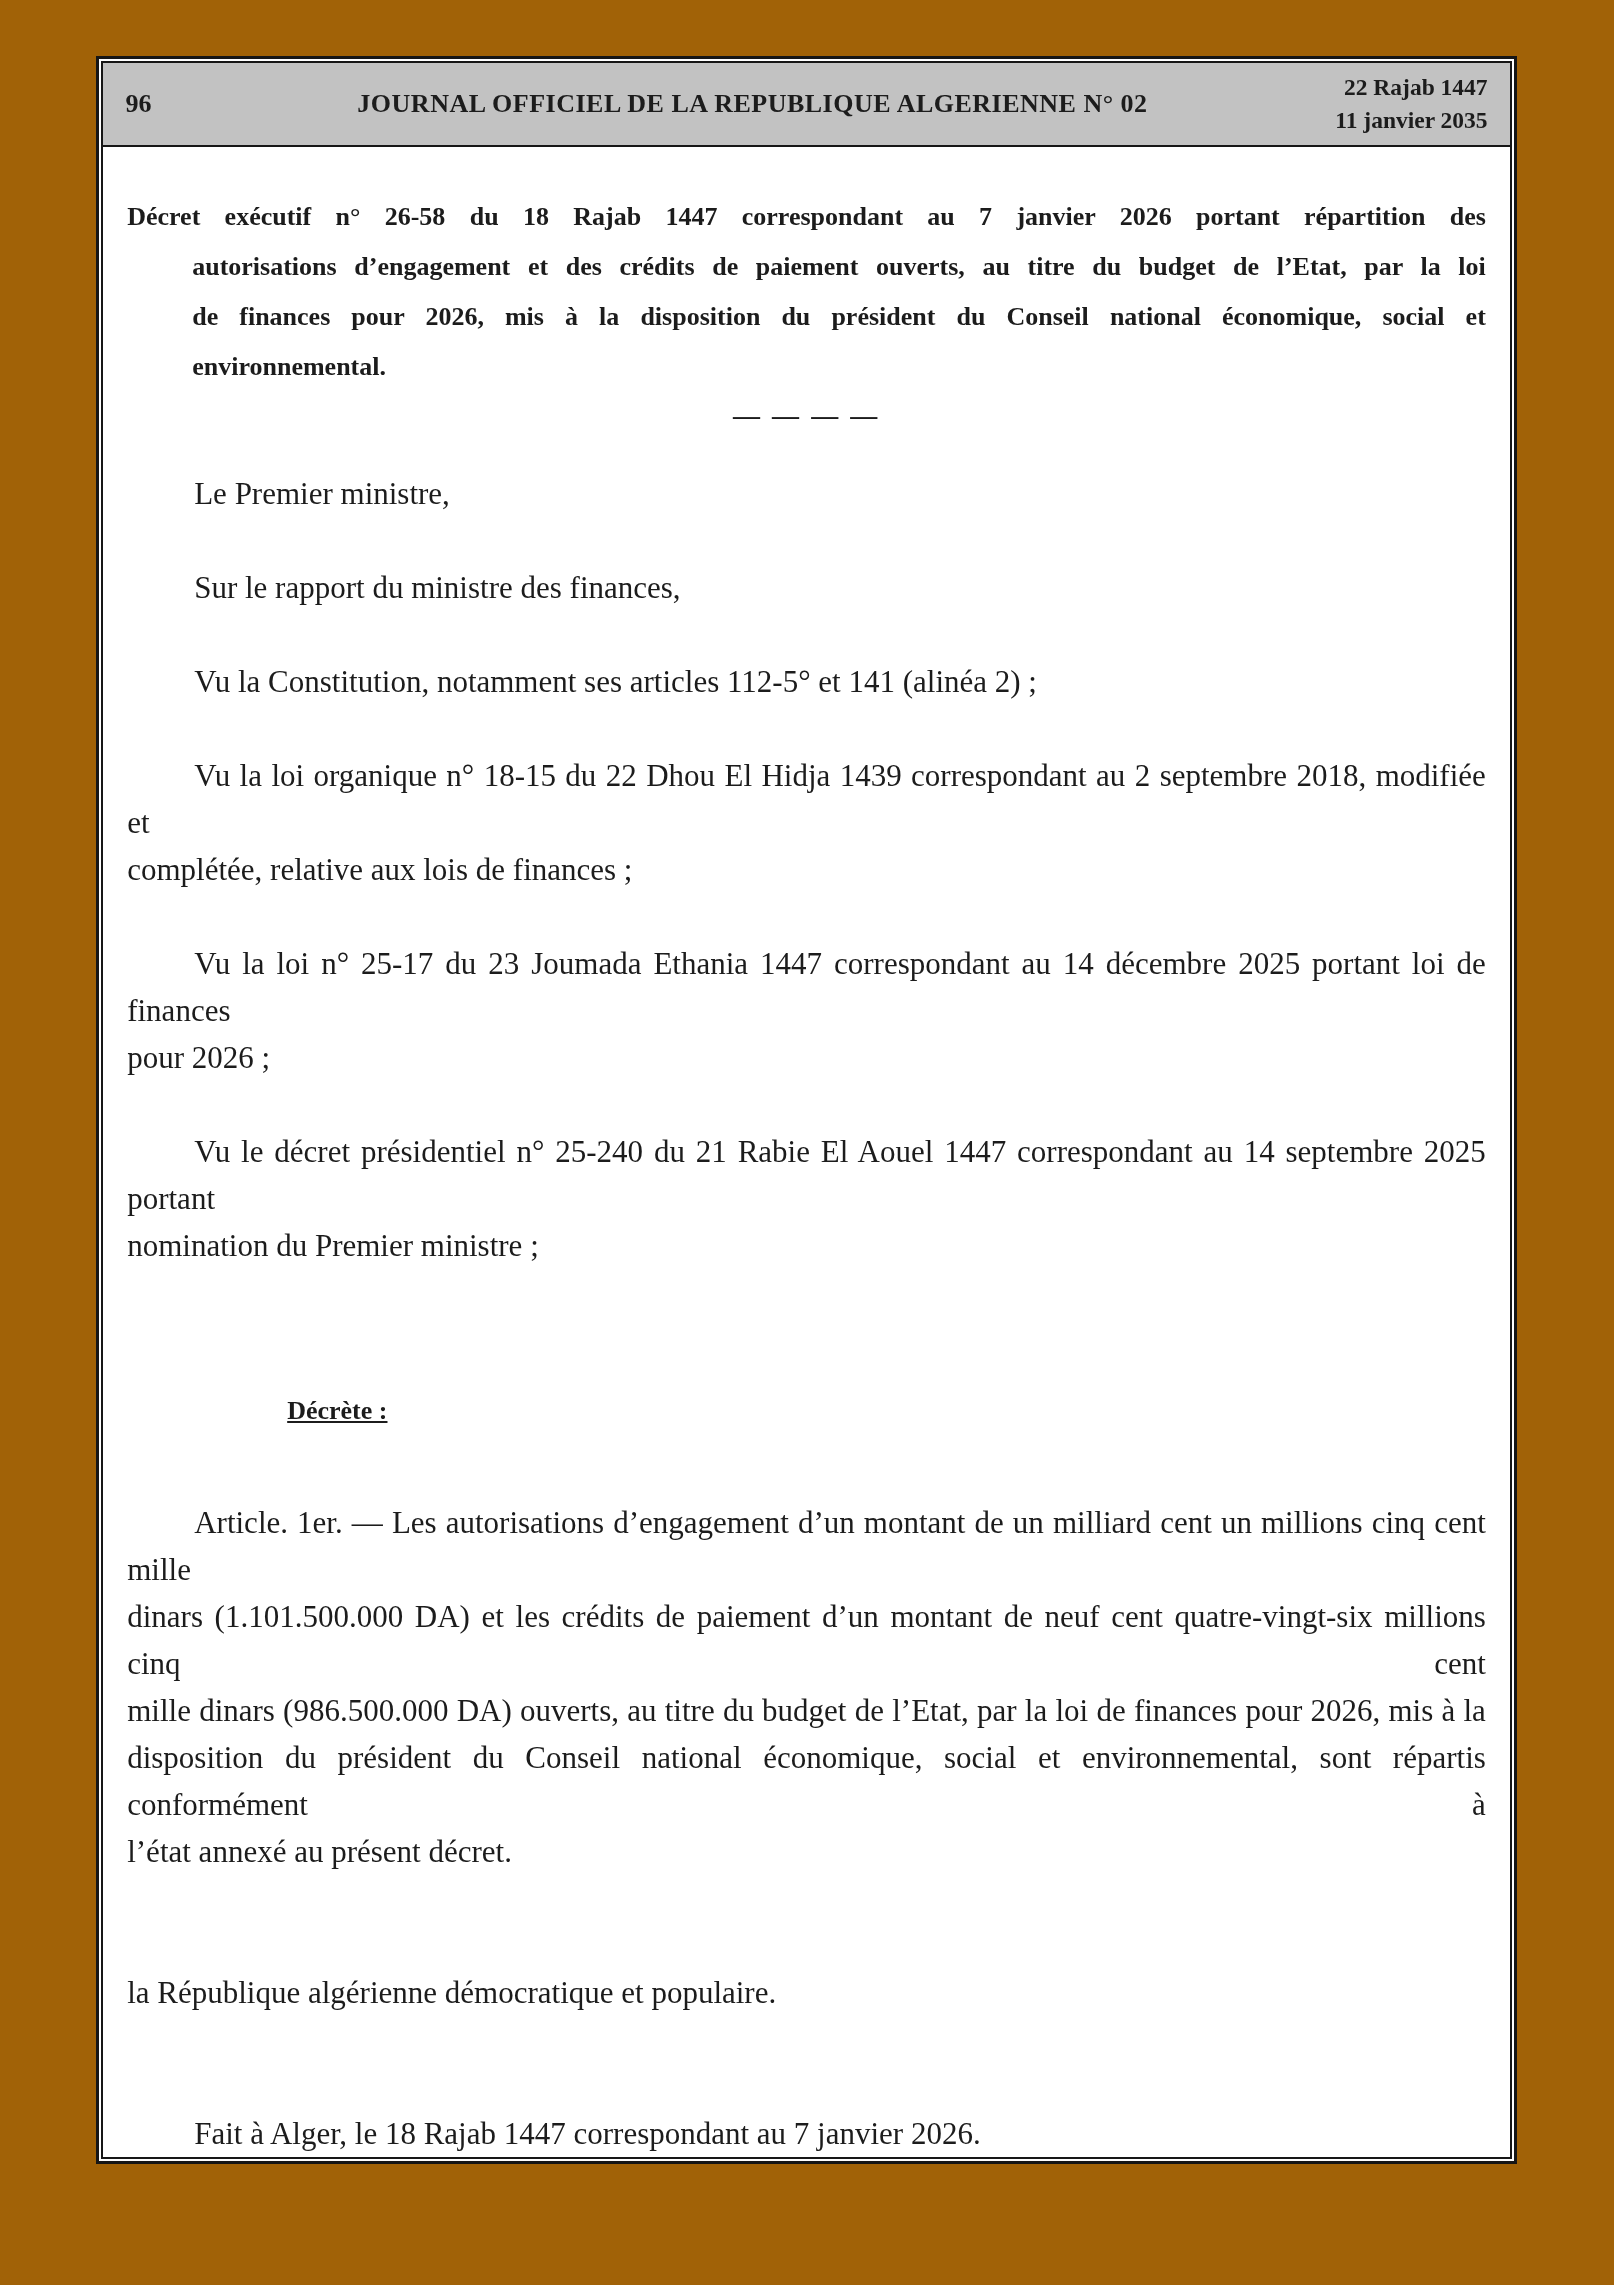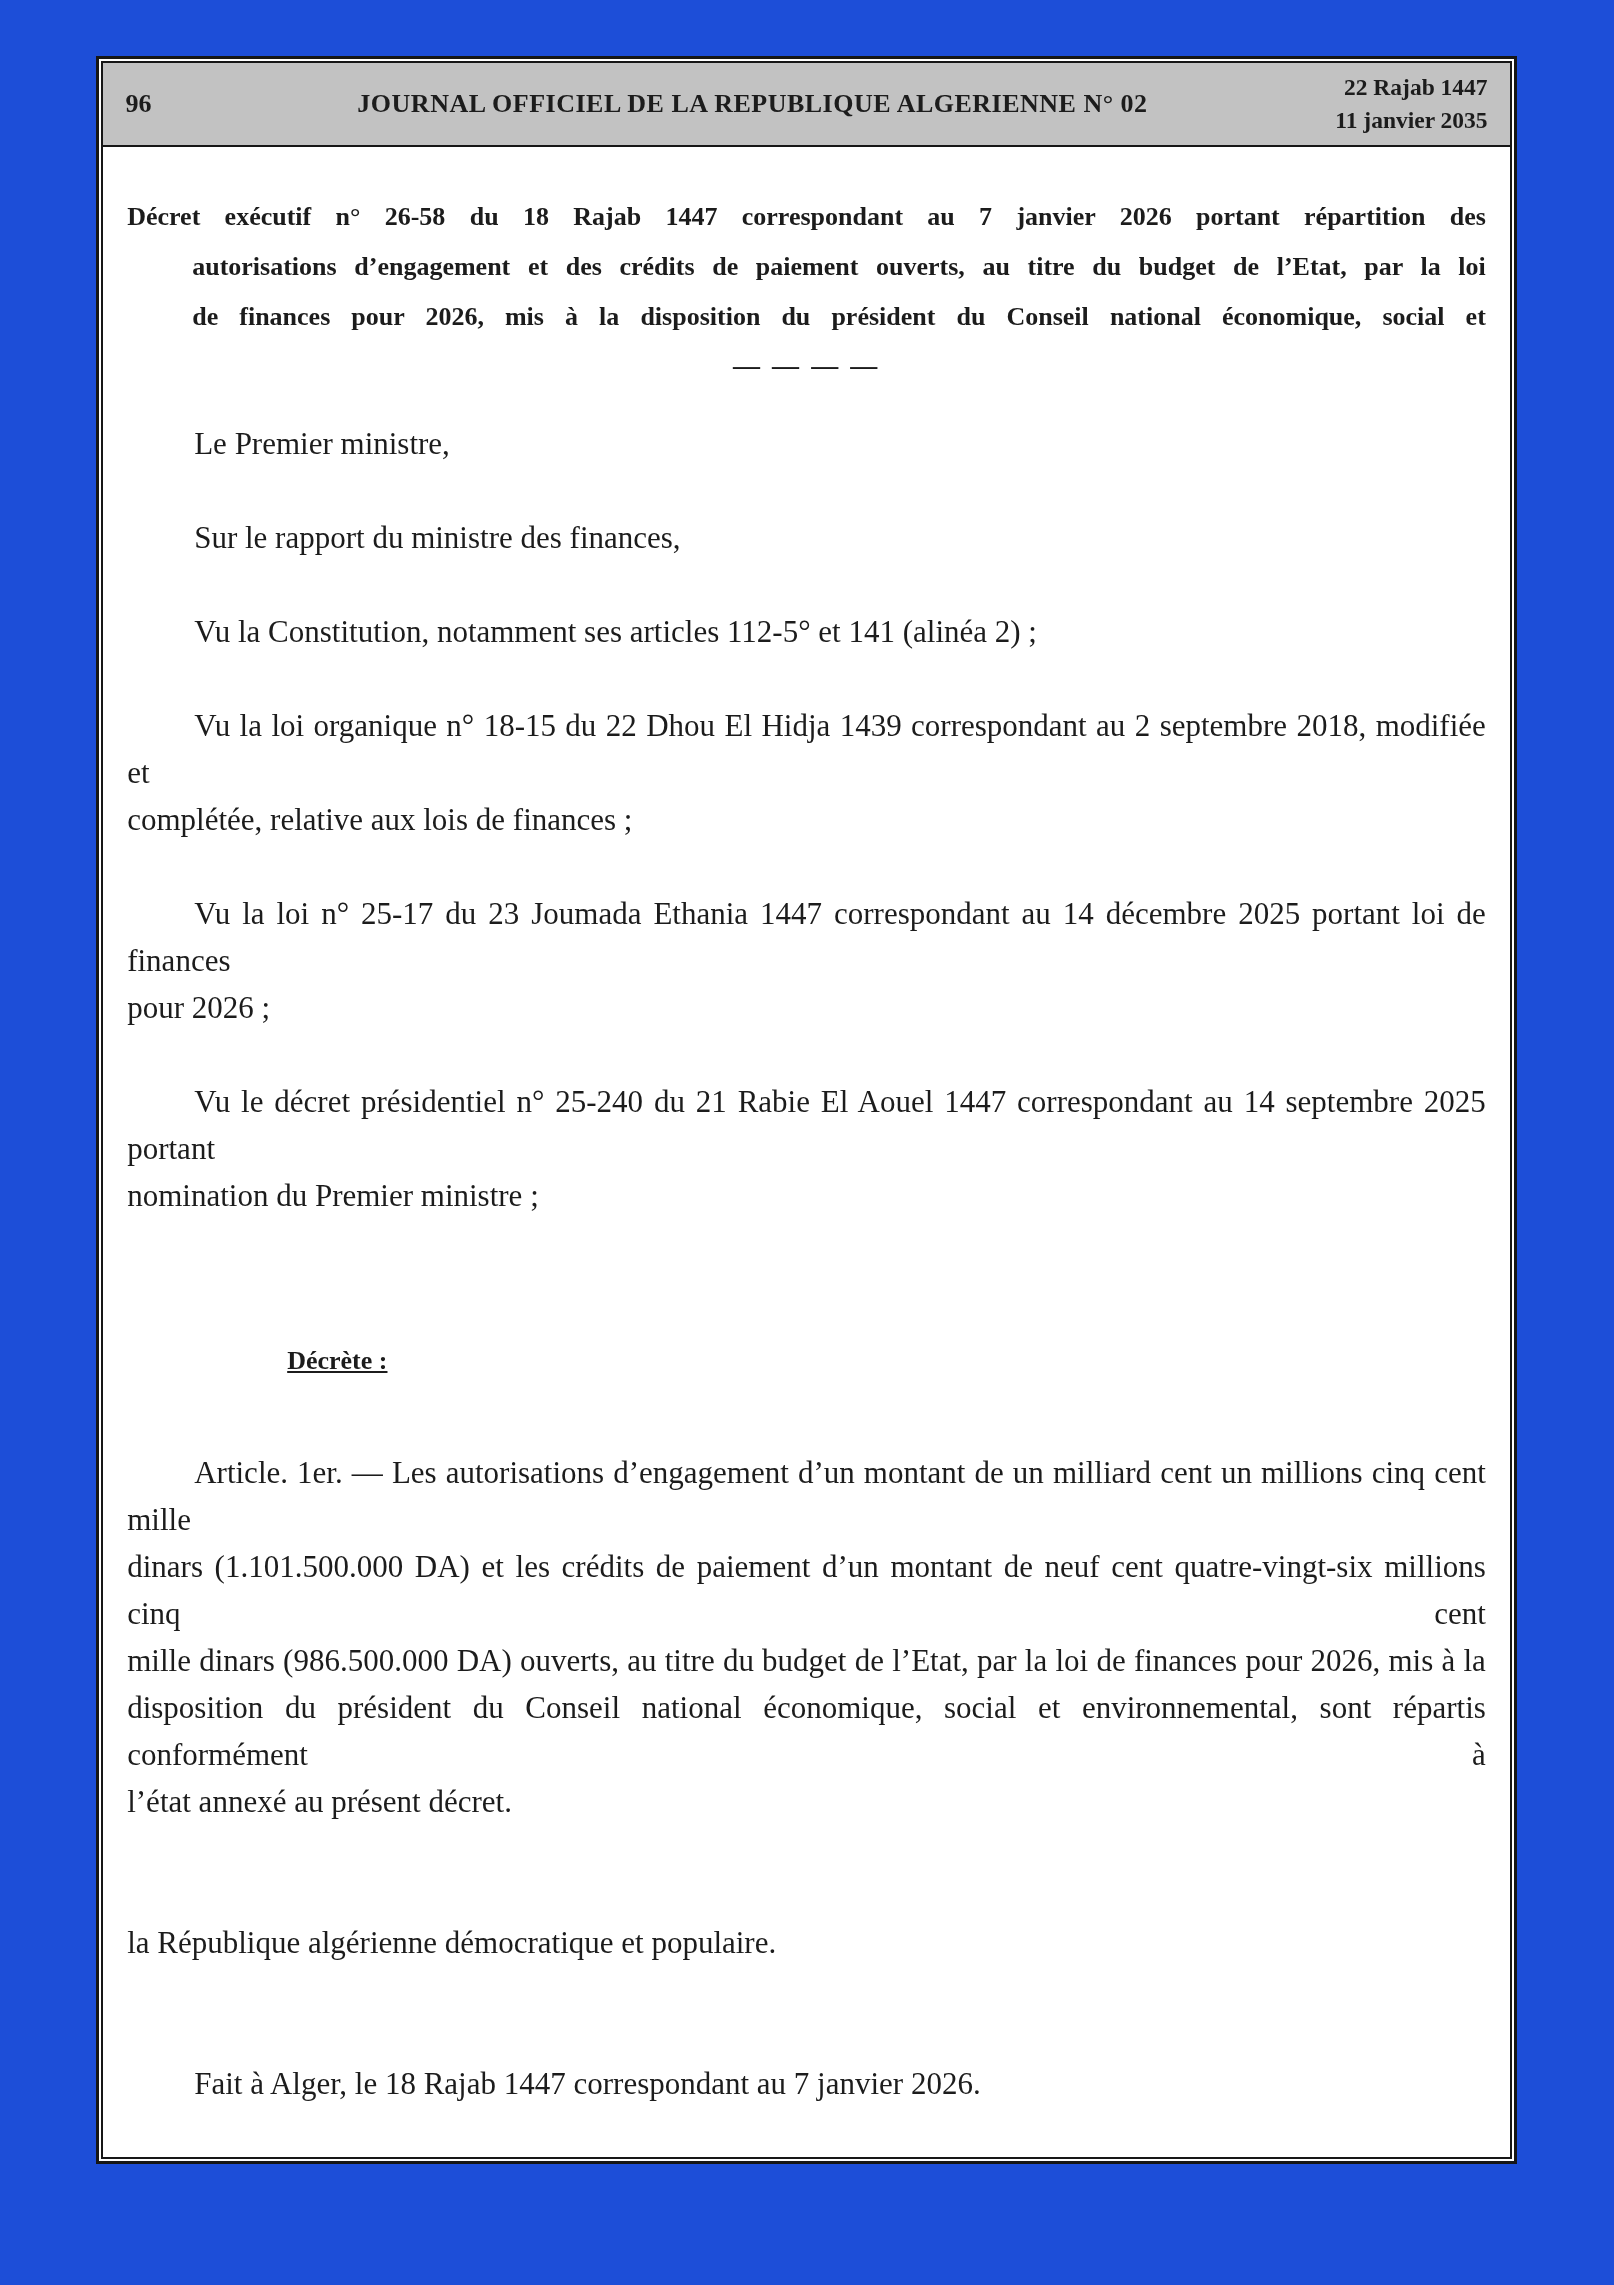--- a/index.html
+++ b/index.html
@@ -1,20 +1,20 @@
 <!DOCTYPE html>
 <html style="font-size:14.5px"><head>
 <meta charset="utf-8">
 <style>
   * { margin:0; padding:0; box-sizing:border-box; }
   html,body { background:#ffffff; }
   body { width:1615px; height:2285px; position:relative; }
 
   .page {
-    position:relative; width:1615px; height:2285px; background:#1d4ed8;
+    position:relative; width:1615px; height:2285px; background:#a16207;
     font-family:"Liberation Serif", serif; color:#1c1c1c;
   }
 
   .frame {
     position:absolute; left:96px; top:56px; width:1421px; height:2108px;
     border:3.6px solid #161616; padding:1.8px; background:#ffffff;
   }
   .frame-inner { width:100%; height:100%; border:2.7px solid #161616; overflow:hidden; }
 
   .masthead {
@@ -66,20 +66,21 @@
           <div>11 janvier 2035</div>
         </div>
       </header>
 
       <main class="content">
 
         <section class="decree-title">
           <div class="jl">Décret exécutif n° 26-58 du 18 Rajab 1447 correspondant au 7 janvier 2026 portant répartition des</div>
           <div class="jl ind">autorisations d’engagement et des crédits de paiement ouverts, au titre du budget de l’Etat, par la loi</div>
           <div class="jl ind">de finances pour 2026, mis à la disposition du président du Conseil national économique, social et</div>
+          <div class="ind">environnemental.</div>
         </section>
 
         <div class="separator">— — — —</div>
 
         <p class="para p-single">Le Premier ministre,</p>
 
         <p class="para p-single">Sur le rapport du ministre des finances,</p>
 
         <p class="para p-single">Vu la Constitution, notamment ses articles 112-5° et 141 (alinéa 2) ;</p>
 

